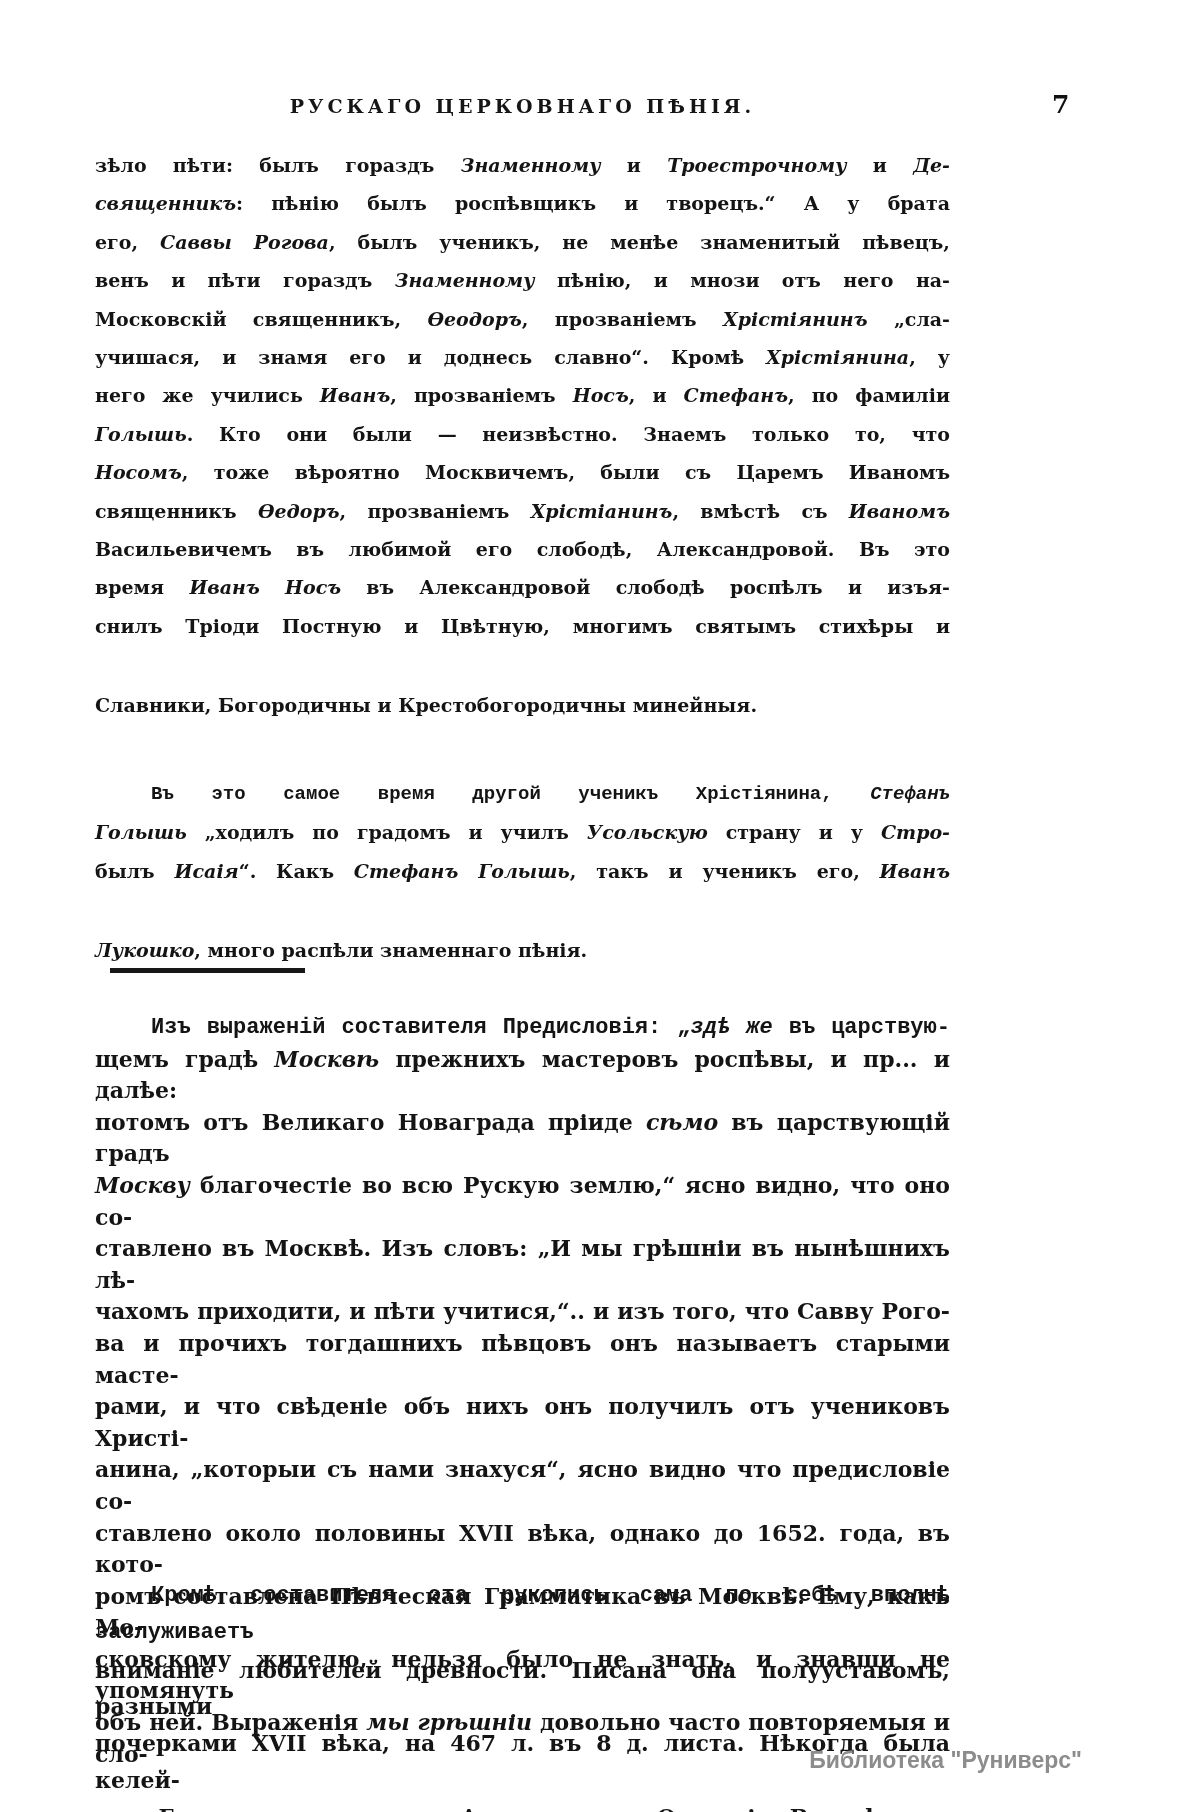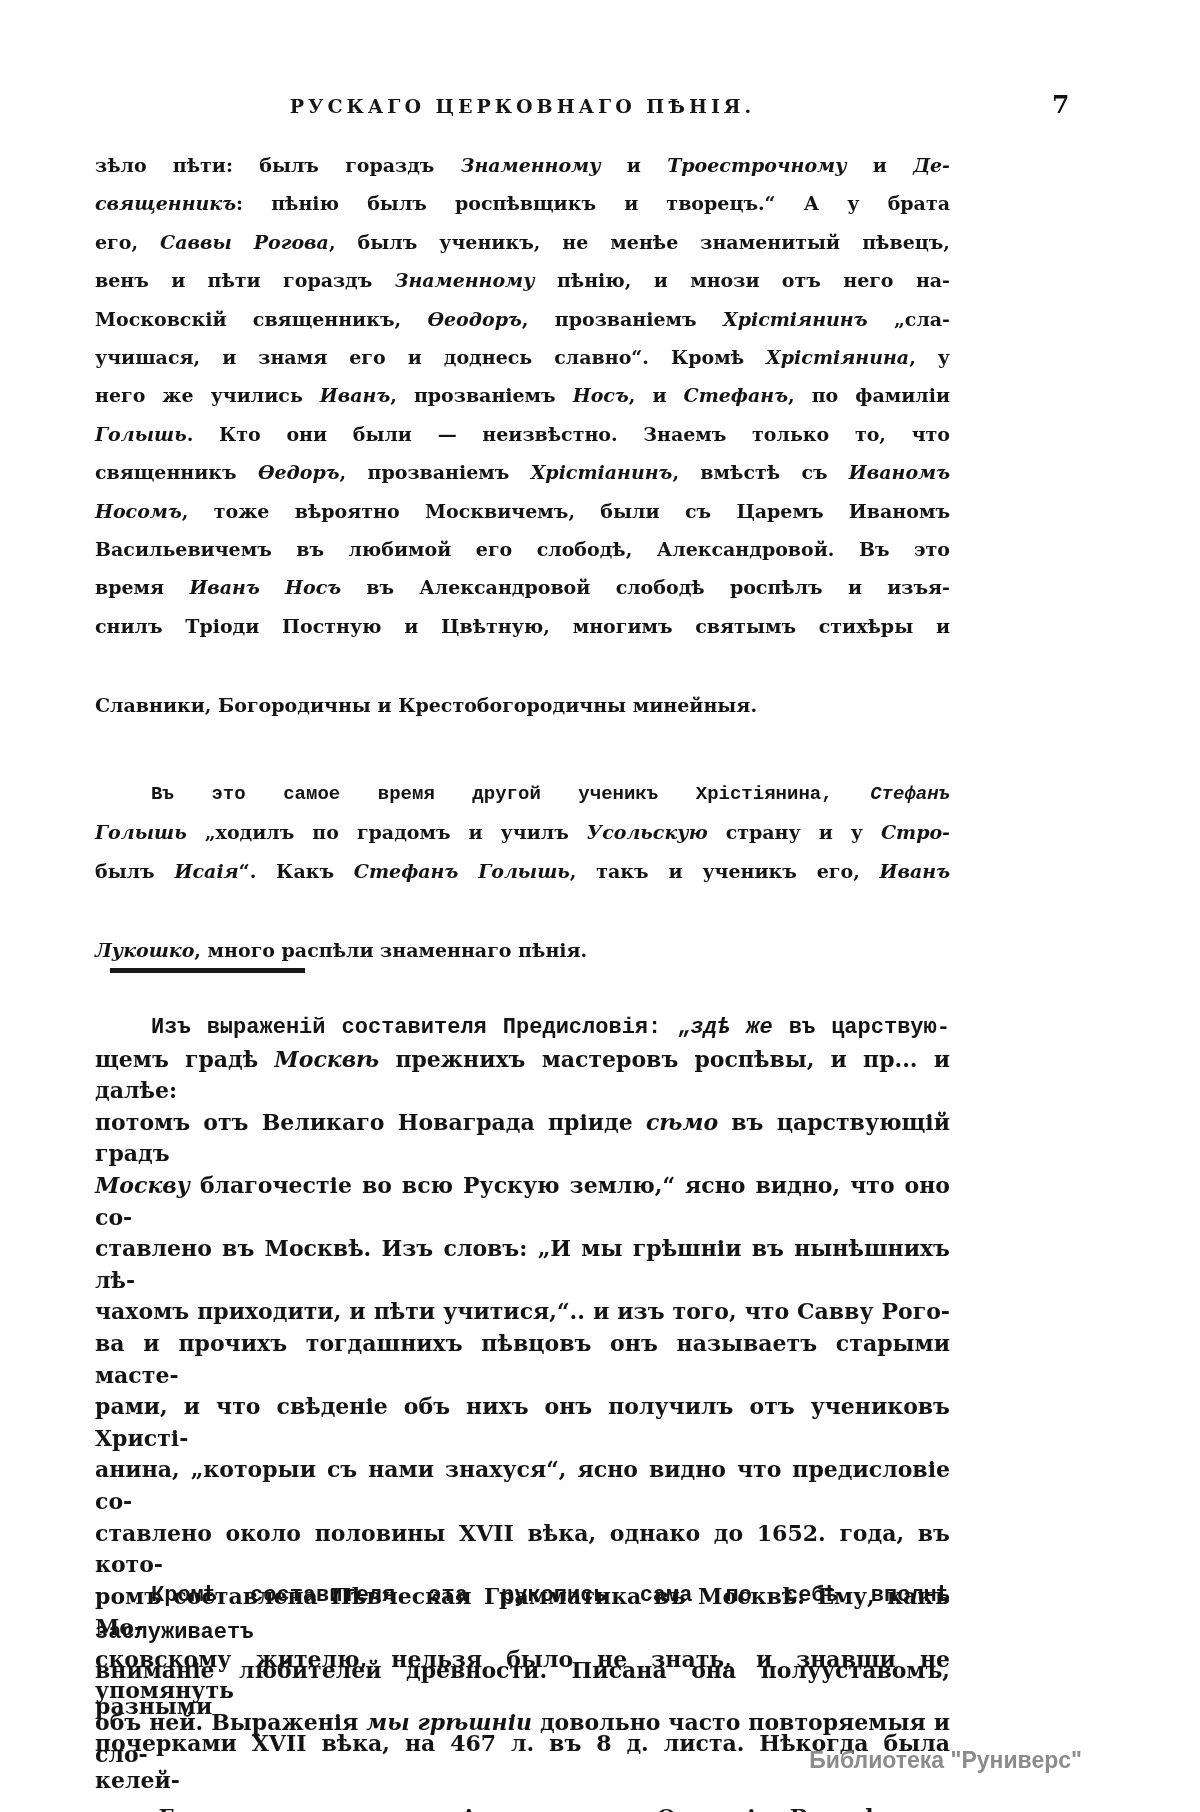--- a/index.html
+++ b/index.html
@@ -54,22 +54,22 @@
   <div id="main-text" class="text-column">
       <div class="para">
         <div class="line"><span>зѣло пѣти: былъ гораздъ </span><span class="it">Знаменному</span><span> и </span><span class="it">Троестрочному</span><span> и </span><span class="it">Де-</span></div>
         <div class="line"><span class="it">священникъ</span><span>: пѣнію былъ роспѣвщикъ и творецъ.“ А у брата</span></div>
         <div class="line"><span>его, </span><span class="it">Саввы Рогова</span><span>, былъ ученикъ, не менѣе знаменитый пѣвецъ,</span></div>
         <div class="line"><span>венъ и пѣти гораздъ </span><span class="it">Знаменному</span><span> пѣнію, и мнози отъ него на-</span></div>
         <div class="line"><span>Московскій священникъ, </span><span class="it">Ѳеодоръ</span><span>, прозваніемъ </span><span class="it">Хрістіянинъ</span><span> „сла-</span></div>
         <div class="line"><span>учишася, и знамя его и доднесь славно“. Кромѣ </span><span class="it">Хрістіянина</span><span>, у</span></div>
         <div class="line"><span>него же учились </span><span class="it">Иванъ</span><span>, прозваніемъ </span><span class="it">Носъ</span><span>, и </span><span class="it">Стефанъ</span><span>, по фамиліи</span></div>
         <div class="line"><span class="it">Голышь</span><span>. Кто они были — неизвѣстно. Знаемъ только то, что</span></div>
+        <div class="line"><span class="it">Носомъ</span><span>, тоже вѣроятно Москвичемъ, были съ Царемъ Иваномъ</span></div>
         <div class="line"><span>священникъ </span><span class="it">Ѳедоръ</span><span>, прозваніемъ </span><span class="it">Хрістіанинъ</span><span>, вмѣстѣ съ </span><span class="it">Иваномъ</span></div>
-        <div class="line"><span class="it">Носомъ</span><span>, тоже вѣроятно Москвичемъ, были съ Царемъ Иваномъ</span></div>
         <div class="line"><span>Васильевичемъ въ любимой его слободѣ, Александровой. Въ это</span></div>
         <div class="line"><span>время </span><span class="it">Иванъ Носъ</span><span> въ Александровой слободѣ роспѣлъ и изъя-</span></div>
         <div class="line"><span>снилъ Тріоди Постную и Цвѣтную, многимъ святымъ стихѣры и</span></div>
         <div class="line last"><span>Славники, Богородичны и Крестобогородичны минейныя.</span></div>
       </div>
       <div class="para">
         <div class="line indent"><span>Въ это самое время другой ученикъ Хрістіянина, </span><span class="it">Стефанъ</span></div>
         <div class="line"><span class="it">Голышь</span><span> „ходилъ по градомъ и училъ </span><span class="it">Усольскую</span><span> страну и у </span><span class="it">Стро-</span></div>
         <div class="line"><span>былъ </span><span class="it">Исаія</span><span>“. Какъ </span><span class="it">Стефанъ Голышь</span><span>, такъ и ученикъ его, </span><span class="it">Иванъ</span></div>
         <div class="line last"><span class="it">Лукошко</span><span>, много распѣли знаменнаго пѣнія.</span></div>

